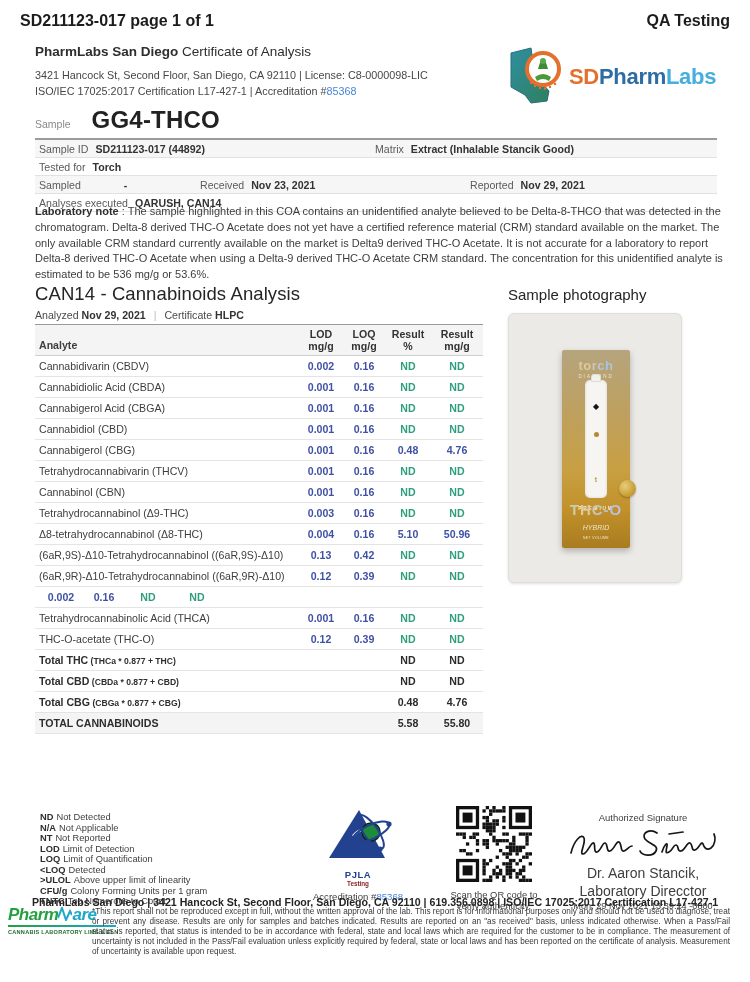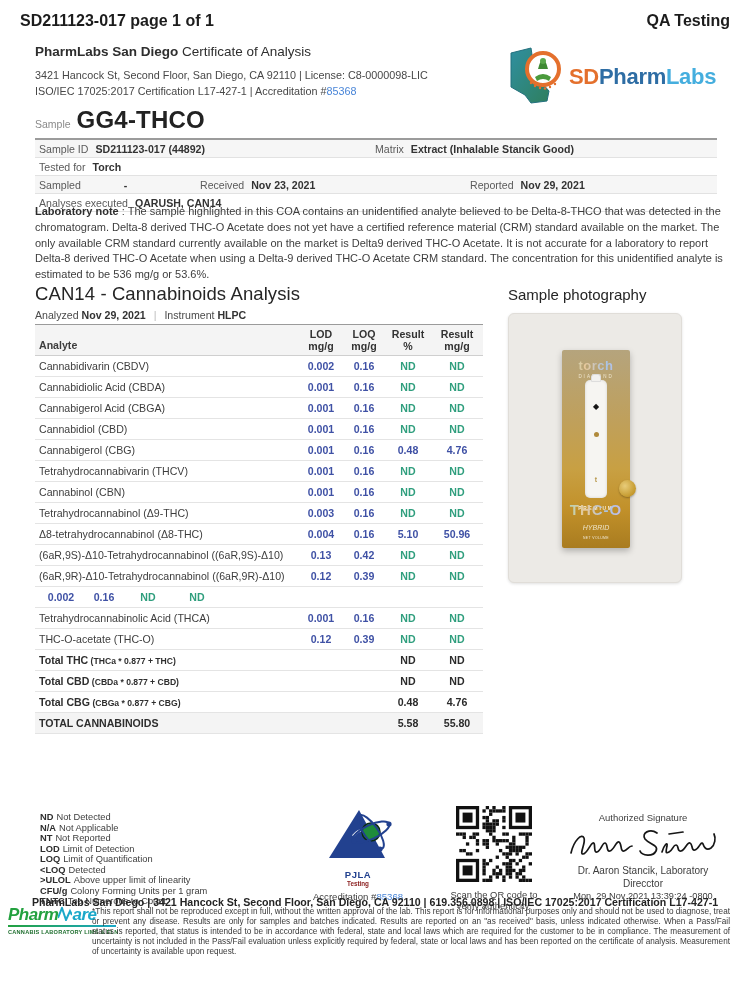--- a/index.html
+++ b/index.html
@@ -18,21 +18,21 @@
   .linknum { color:#4a86d8; }
 
   
   .brand { left:505px; top:44px; width:215px; height:66px; display:flex; align-items:center; }
   .brand-text { font-size:22px; font-weight:700; letter-spacing:-0.3px; margin-left:2px; }
   .brand-sd { color:#e4702d; }
   .brand-pharm { color:#2e6da4; }
   .brand-labs { color:#45aede; }
 
   
-  .samplename { left:35px; top:106px; display:flex; align-items:baseline; gap:6px; }
+  .samplename { left:35px; top:106px; display:flex; align-items:baseline; gap:21px; }
   .samplename .lbl { font-size:10.5px; color:#8a8a8a; }
   .samplename .val { font-size:24px; font-weight:700; color:#222; letter-spacing:0.2px; }
 
   
   .infotable { left:35px; top:138px; width:682px; border-top:2px solid #9b9b9b; font-size:10.6px; }
   .irow { display:flex; border-bottom:1px solid #e2e2e2; padding:2.5px 4px; }
   .irow.shade { background:#f6f6f6; }
   .ilabel { color:#5a5a5a; margin-right:7px; white-space:nowrap; }
   .ival { font-weight:700; color:#333; white-space:nowrap; }
   .iseg { display:flex; }
@@ -97,21 +97,21 @@
 
   
   .qrblock { left:446px; top:806px; width:96px; text-align:center; }
   .qrbox { margin:0 auto; width:76px; height:76px; background:#fff; }
   .qrcaption { margin-top:3px; font-size:9.4px; line-height:1.22; color:#3d3d3d; }
 
   
   .sig { left:558px; top:812px; width:170px; text-align:center; }
   .sig-title { font-size:9.5px; color:#3d3d3d; }
   .sig-name { margin-top:2px; }
-  .sig-role { font-size:10px; line-height:1.25; color:#3d3d3d; width:150px; margin:0 auto; }
+  .sig-role { font-size:14px; line-height:1.25; color:#3d3d3d; width:150px; margin:0 auto; }
   .sig-date { font-size:9.2px; color:#3d3d3d; margin-top:1px; }
 
   
   .footline { left:0; top:896px; width:750px; text-align:center; font-size:10.6px; font-weight:700; color:#242424; }
   .pharmware { left:8px; top:905px; width:120px; }
   .pw-word { font-size:17px; font-style:italic; font-weight:700; letter-spacing:-0.5px; }
   .pw-pharm { color:#23a13f; }
   .pw-ware { color:#1ba8c9; }
   .pw-underline { width:108px; height:2px; background:linear-gradient(90deg,#23a13f,#1ba8c9); margin-top:0px; }
   .pw-caption { font-size:5.6px; font-weight:700; color:#1f6f2f; letter-spacing:0.25px; margin-top:1.5px; }
@@ -211,21 +211,21 @@
 
 <div class="abs labnote">
   <b>Laboratory note</b> <span>: The sample highlighted in this COA contains an unidentified analyte believed to be Delta-8-THCO that was detected in the chromatogram. Delta-8 derived THC-O Acetate does not yet have a certified reference material (CRM) standard available on the market. The only available CRM standard currently available on the market is Delta9 derived THC-O Acetate. It is not accurate for a laboratory to report Delta-8 derived THC-O Acetate when using a Delta-9 derived THC-O Acetate CRM standard. The concentration for this unidentified analyte is estimated to be 536 mg/g or 53.6%.</span>
 </div>
 
 <div class="abs cantitle">CAN14 - Cannabinoids Analysis</div>
 <div class="abs analyzed">
   <span>Analyzed</span>
   <b>Nov 29, 2021</b>
   <span class="pipe">|</span>
-  <span>Instrument</span>
+  <span>Certificate</span>
   <b>HLPC</b>
 </div>
 
 <div class="abs cantable">
   <div class="chead">
     <div class="c-name">Analyte</div>
     <div class="hcol ccol">
         <div>LOD</div>
         <div>mg/g</div>
       </div>

